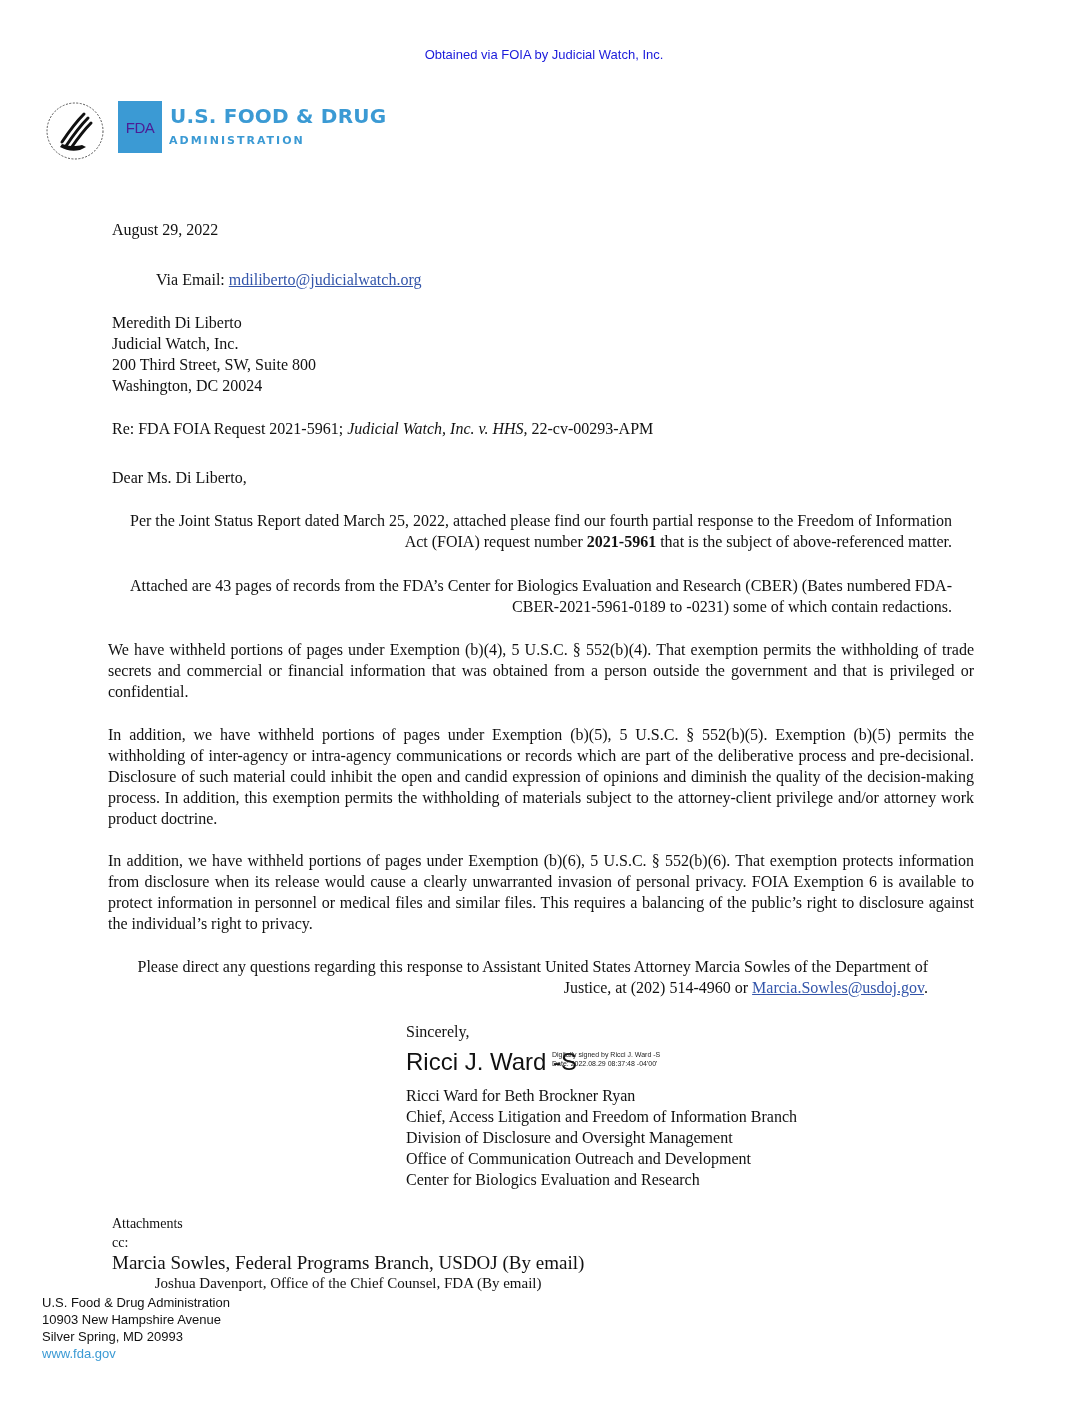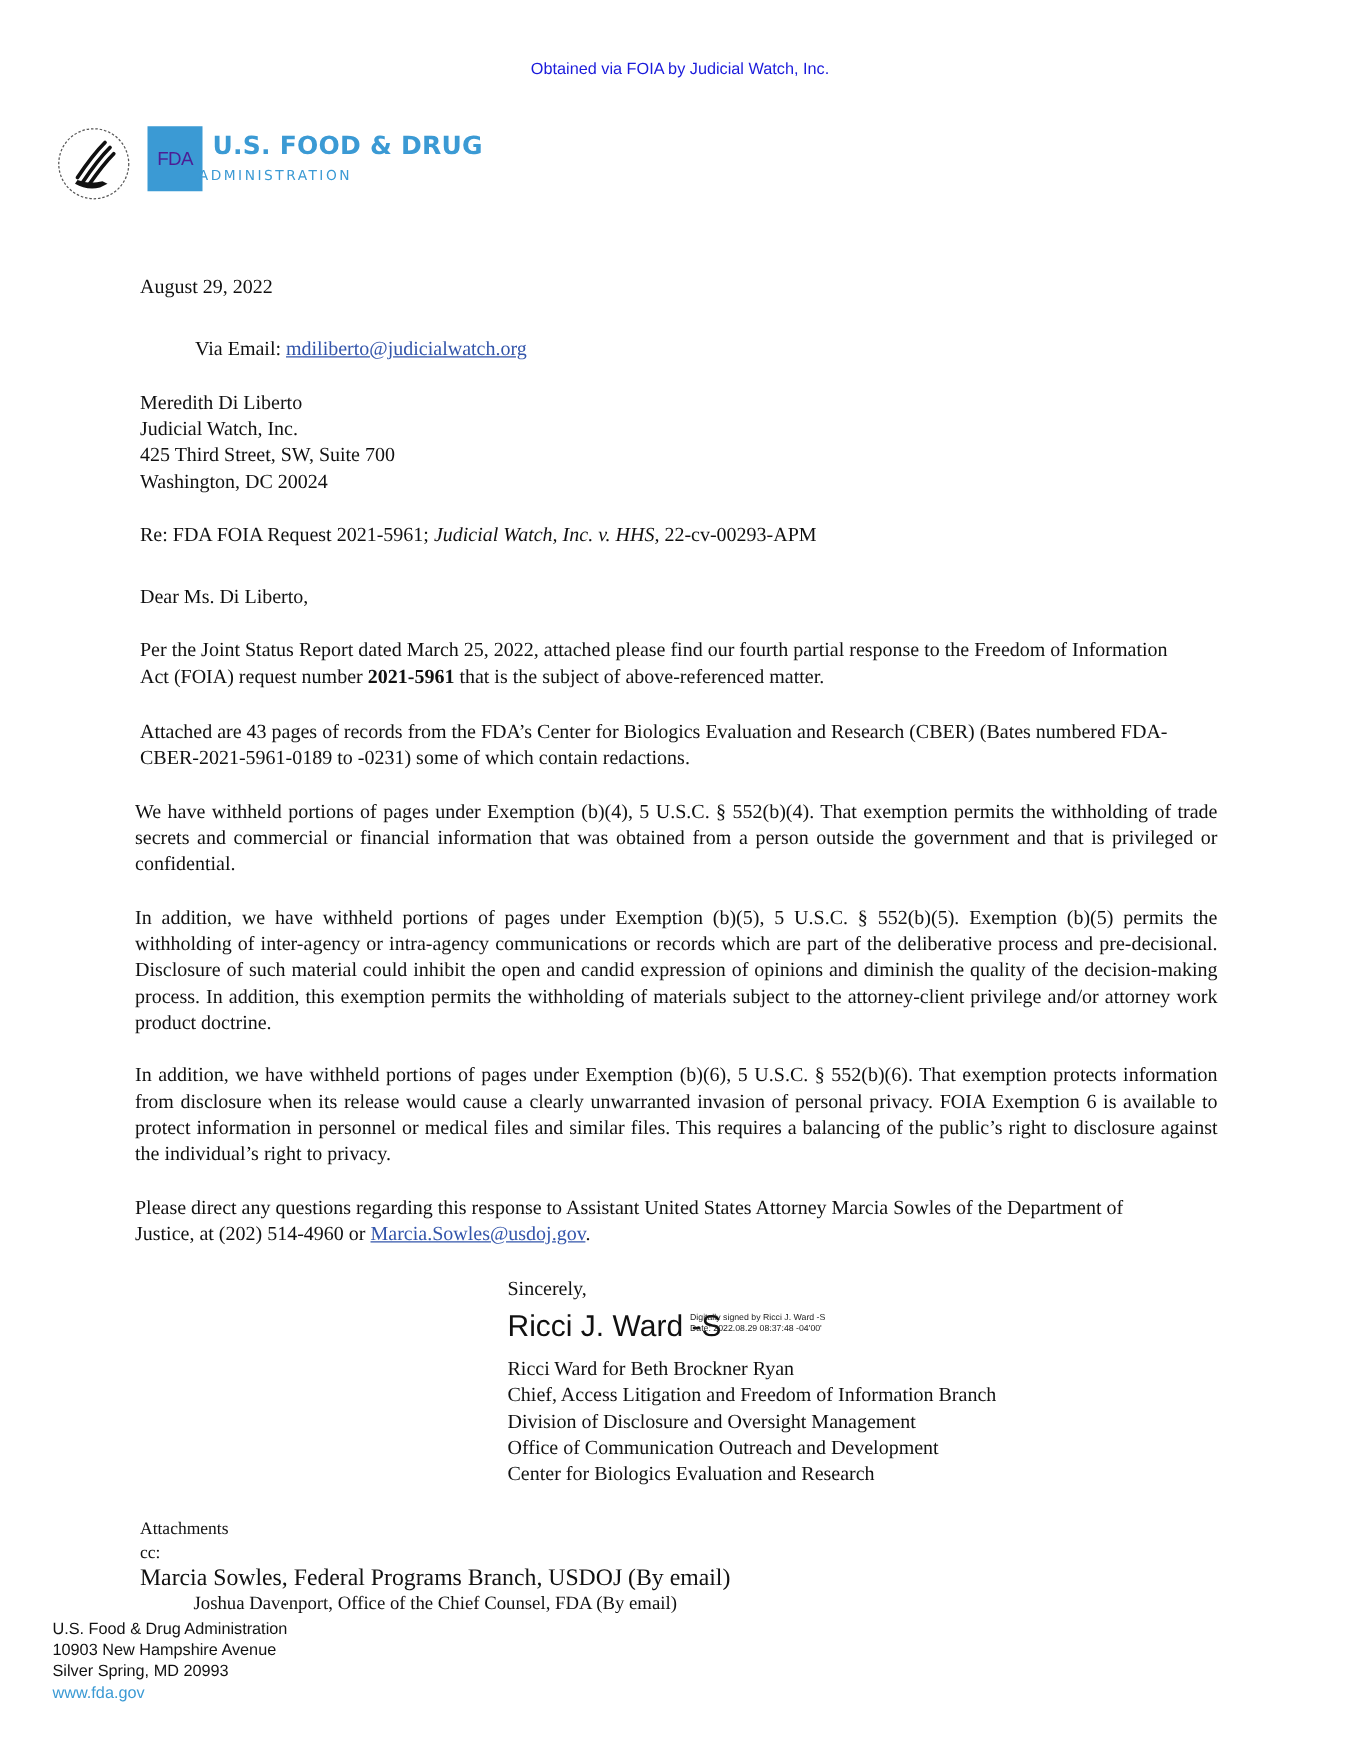--- a/index.html
+++ b/index.html
@@ -7,25 +7,25 @@
          font-family: "Liberation Serif", serif; color: #111; }
   .abs { position: absolute; }
   .watermark { top: 47px; left: 0; width: 1088px; text-align: center;
                font-family: "Liberation Sans", sans-serif; font-size: 13px; color: #1a1adb; }
   .seal { left: 44px; top: 100px; width: 62px; height: 62px; }
   .fda-box { left: 118px; top: 101px; width: 44px; height: 52px; background: #3b9ad4;
              color: #4c1d95; font-family: "Liberation Sans", sans-serif; font-size: 15px;
              display: flex; align-items: center; justify-content: center; letter-spacing: -0.5px; }
   .fda-title { left: 170px; top: 104px; font-family: "DejaVu Sans", sans-serif; font-weight: bold;
                font-size: 20px; color: #3b9ad4; letter-spacing: 0.2px; }
-  .fda-sub { left: 159px; top: 134px; font-family: "DejaVu Sans", sans-serif; font-weight: normal;
+  .fda-sub { left: 169px; top: 134px; font-family: "DejaVu Sans", sans-serif; font-weight: bold;
              font-size: 11px; color: #3b9ad4; letter-spacing: 2px; }
   .body-text { font-size: 16px; line-height: 21px; }
   a.link { color: #3355aa; text-decoration: underline; }
-  .para { left: 108px; width: 866px; text-align: left; }
+  .para { left: 108px; width: 866px; text-align: right; }
   .justify { text-align: justify; text-align-last: left; }
   .sig-name { left: 406px; top: 1048px; font-family: "Liberation Sans", sans-serif; font-size: 24px; color: #111; }
   .sig-meta { left: 552px; top: 1050px; font-family: "Liberation Sans", sans-serif; font-size: 7px; line-height: 9px; color: #222; }
   .footer { left: 42px; top: 1294px; font-family: "Liberation Sans", sans-serif; font-size: 13px; line-height: 17px; color: #111; }
   .footer .web { color: #3b9ad4; }
 </style>
 </head>
 <body>
 
 <div class="abs watermark">Obtained via FOIA by Judicial Watch, Inc.</div>
@@ -43,21 +43,21 @@
 
 <div class="abs body-text" style="left:112px; top:219px;">August 29, 2022</div>
 
 <div class="abs body-text" style="left:112px; top:269px;margin-left:44px;">
   <span>Via Email: </span><a class="link">mdiliberto@judicialwatch.org</a>
 </div>
 
 <div class="abs body-text" style="left:112px; top:312px;">
   <div>Meredith Di Liberto</div>
   <div>Judicial Watch, Inc.</div>
-  <div>425 Third Street, SW, Suite 700</div>
+  <div>200 Third Street, SW, Suite 800</div>
   <div>Washington, DC 20024</div>
 </div>
 
 <div class="abs body-text" style="left:112px; top:418px;">
   <span>Re: FDA FOIA Request 2021-5961; </span><i>Judicial Watch, Inc. v. HHS,</i><span> 22-cv-00293-APM</span>
 </div>
 
 <div class="abs body-text" style="left:112px; top:467px;">Dear Ms. Di Liberto,</div>
 
 <div class="abs body-text para" style="left:112px; width:840px; top:510px;">

